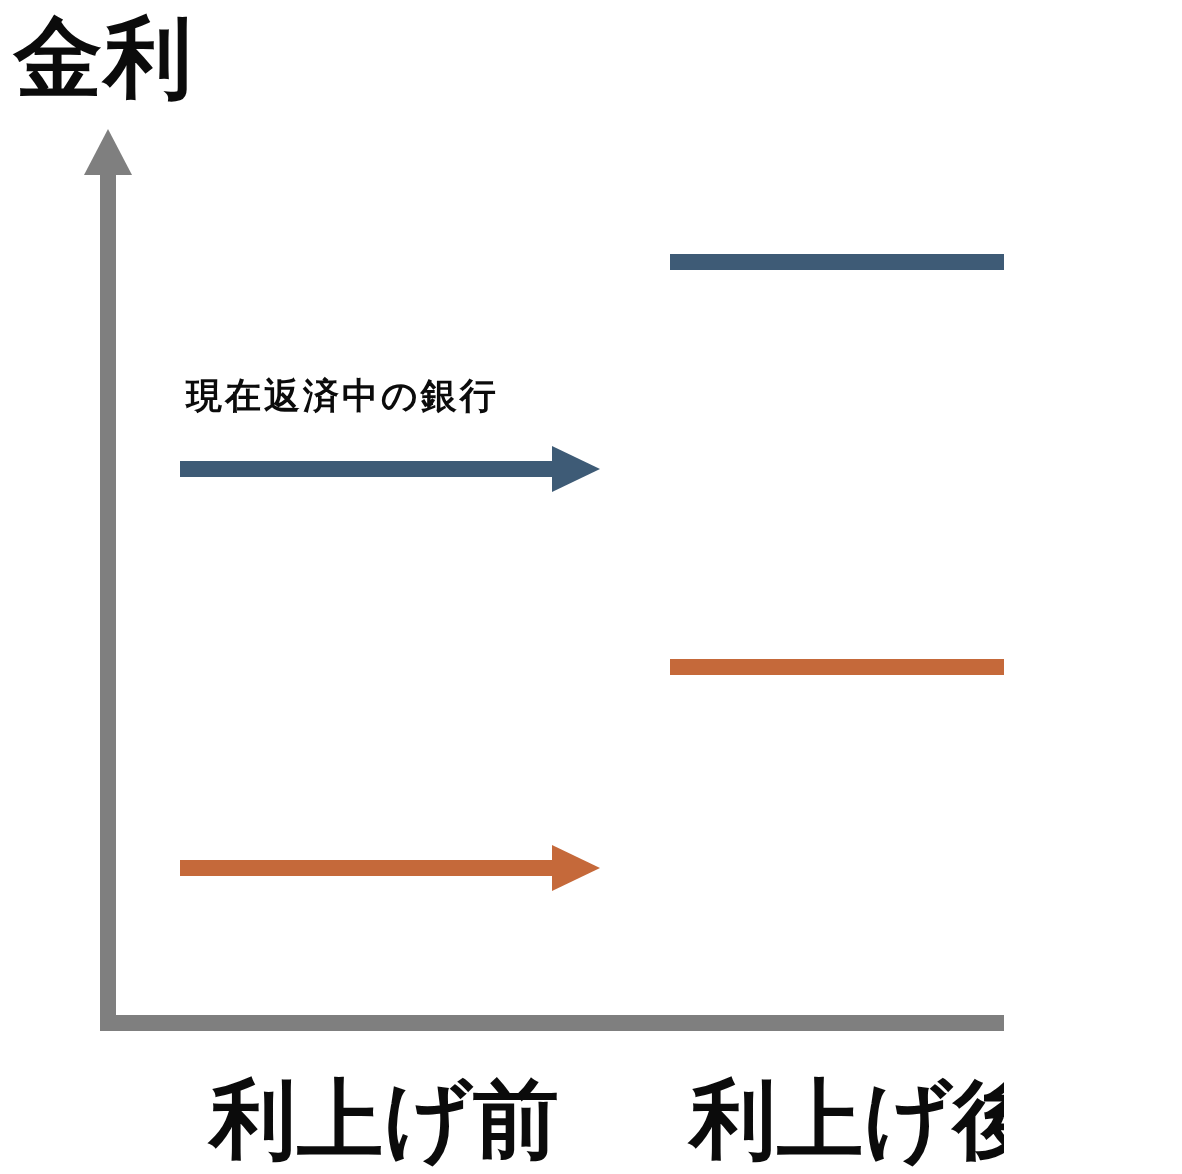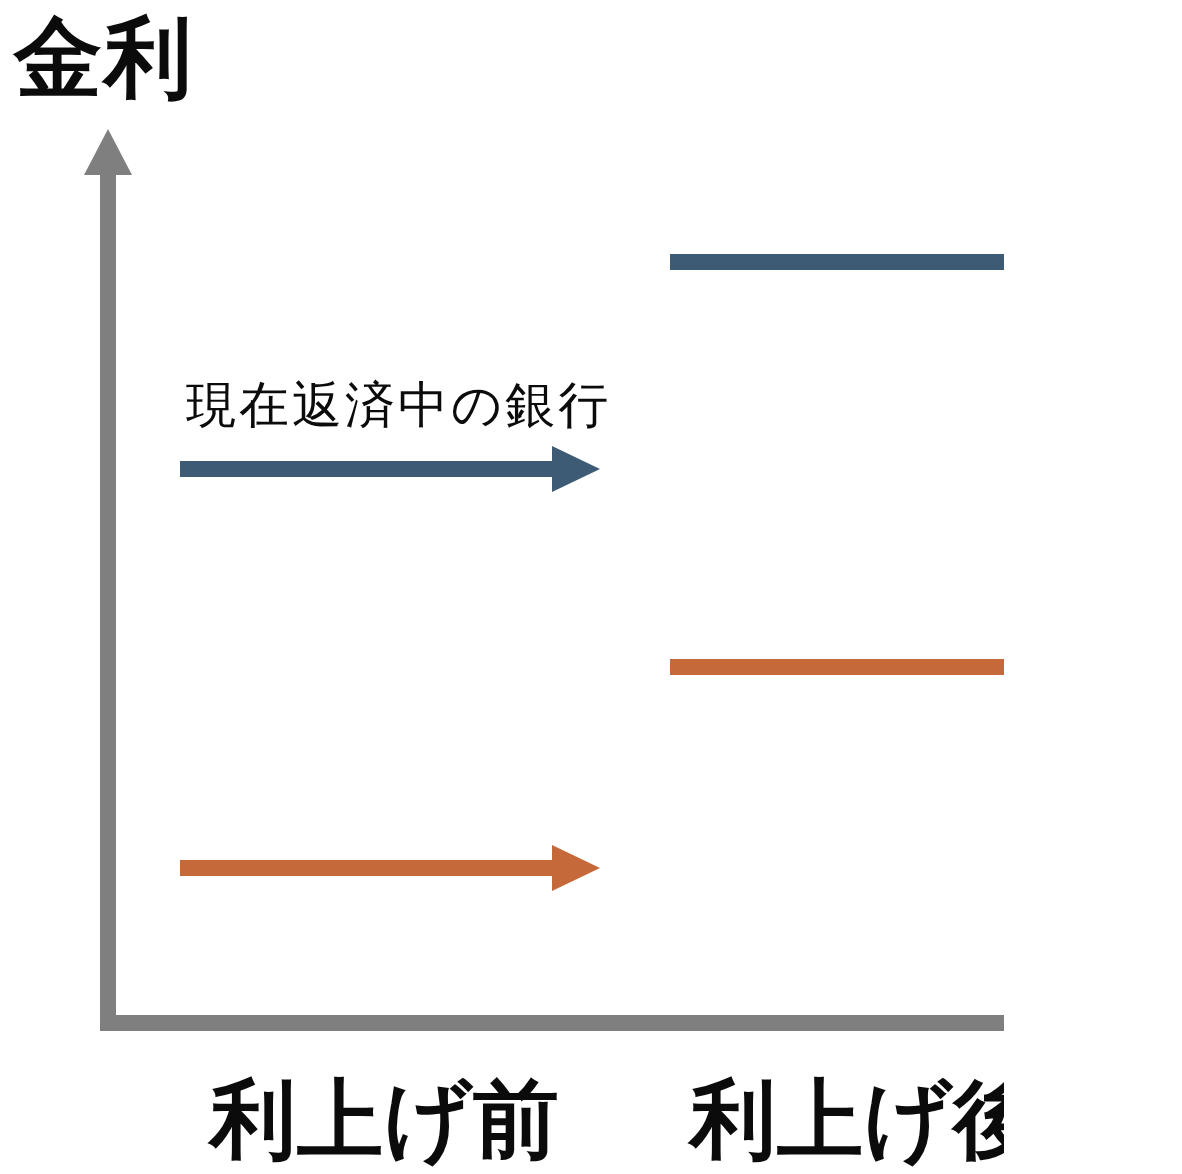--- a/index.html
+++ b/index.html
@@ -59,22 +59,22 @@
     left: 14px; top: 10px;
     font-size: 88px;
     font-weight: bold;
     color: var(--color-text);
     letter-spacing: 2px;
     line-height: 1.1;
     white-space: nowrap;
   }
   .series-label {
     position: absolute;
-    font-size: 50px;
-    font-weight: normal;
+    font-size: 36px;
+    font-weight: bold;
     color: var(--color-text);
     letter-spacing: 3px;
     white-space: nowrap;
   }
   .series-label.current   { left: 186px; top: 372px; }
   .series-label.refinance { left: 186px; top: 766px; }
 
   .x-tick {
     position: absolute;
     font-size: 86px;

